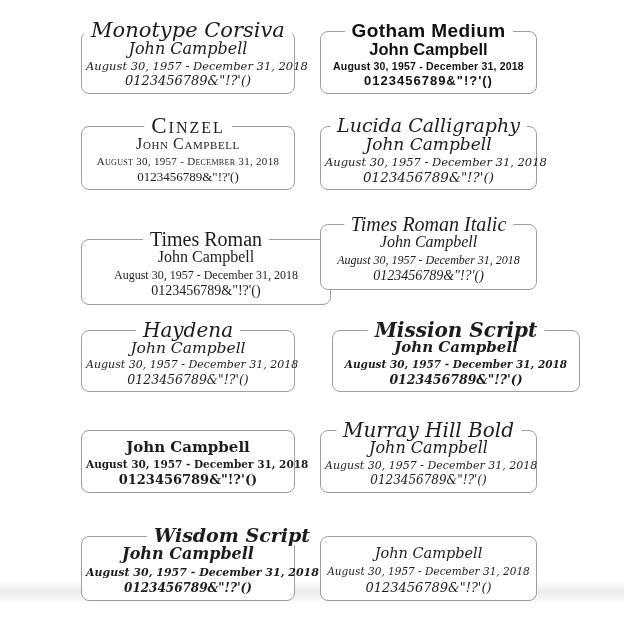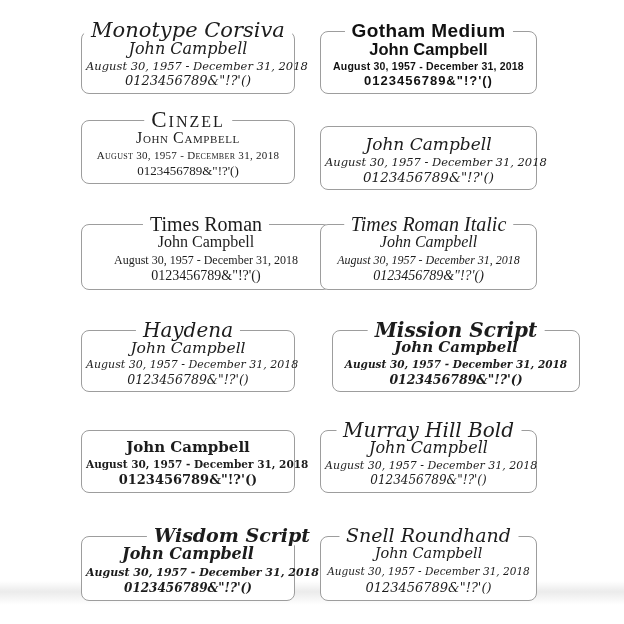--- a/index.html
+++ b/index.html
@@ -118,33 +118,34 @@
     <div class="line dates">August 30, 1957 - December 31, 2018</div>
     <div class="line chars">0123456789&amp;"!?'()</div>
   </div>
   <div class="card f-gotham" style="top:31px;left:320px;width:217px;height:63px">
     <div class="card-title">Gotham Medium</div>
     <div class="line name">John Campbell</div>
     <div class="line dates">August 30, 1957 - December 31, 2018</div>
     <div class="line chars">0123456789&amp;"!?'()</div>
   </div>
 
-  <div class="card f-cinzel" style="top:120px;left:81px;width:214px;height:64px">
+  <div class="card f-cinzel" style="top:126px;left:81px;width:214px;height:64px">
     <div class="card-title">Cinzel</div>
     <div class="line name">John Campbell</div>
     <div class="line dates">August 30, 1957 - December 31, 2018</div>
     <div class="line chars">0123456789&amp;"!?'()</div>
   </div>
   <div class="card f-lucida" style="top:126px;left:320px;width:217px;height:64px">
+    <div class="card-title">Lucida Calligraphy</div>
     <div class="line name">John Campbell</div>
     <div class="line dates">August 30, 1957 - December 31, 2018</div>
     <div class="line chars">0123456789&amp;"!?'()</div>
   </div>
 
-  <div class="card f-times" style="top:224px;left:81px;width:250px;height:66px">
+  <div class="card f-times" style="top:239px;left:81px;width:250px;height:66px">
     <div class="card-title">Times Roman</div>
     <div class="line name">John Campbell</div>
     <div class="line dates">August 30, 1957 - December 31, 2018</div>
     <div class="line chars">0123456789&amp;"!?'()</div>
   </div>
   <div class="card f-times-italic" style="top:224px;left:320px;width:217px;height:66px">
     <div class="card-title">Times Roman Italic</div>
     <div class="line name">John Campbell</div>
     <div class="line dates">August 30, 1957 - December 31, 2018</div>
     <div class="line chars">0123456789&amp;"!?'()</div>
@@ -175,18 +176,17 @@
     <div class="line chars">0123456789&amp;"!?'()</div>
   </div>
 
   <div class="card f-wisdom" style="top:536px;left:81px;width:214px;height:65px">
     <div class="card-title">Wisdom Script</div>
     <div class="line name">John Campbell</div>
     <div class="line dates">August 30, 1957 - December 31, 2018</div>
     <div class="line chars">0123456789&amp;"!?'()</div>
   </div>
   <div class="card f-snell" style="top:536px;left:320px;width:217px;height:65px">
-    <div class="card-title">Snell Roundhand</div>
     <div class="line name">John Campbell</div>
     <div class="line dates">August 30, 1957 - December 31, 2018</div>
     <div class="line chars">0123456789&amp;"!?'()</div>
   </div>
 </div>
 
 </body></html>

